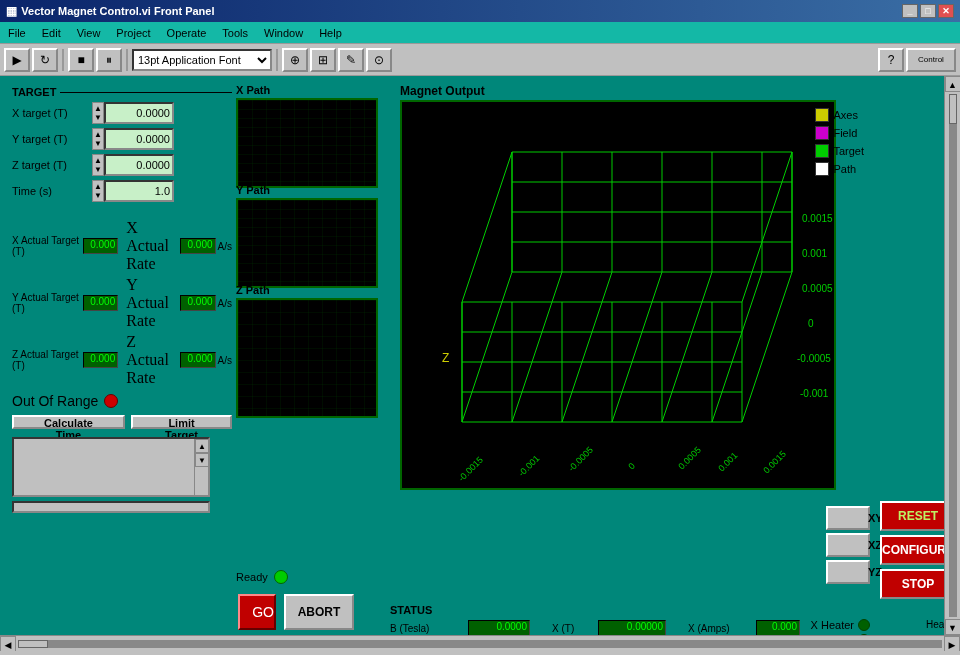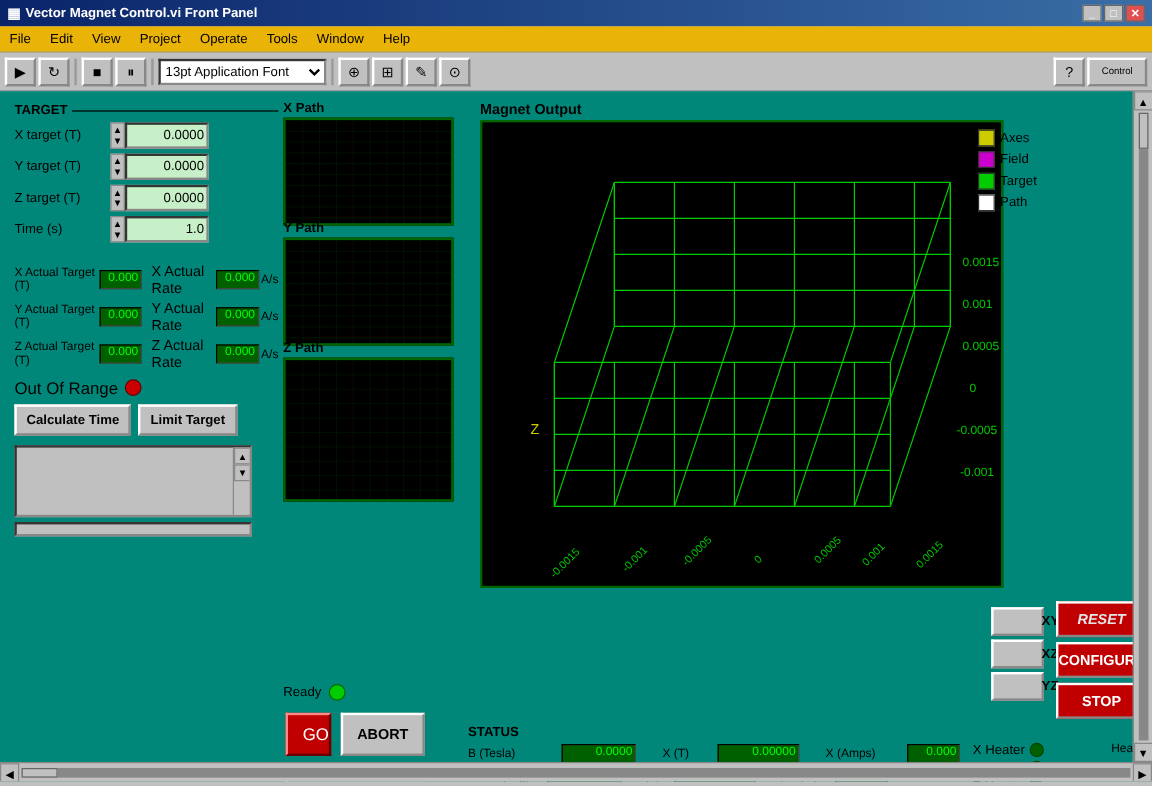--- a/index.html
+++ b/index.html
@@ -24,21 +24,21 @@
       background: #c0c0c0;
       border: 1px solid #666;
       font-size: 9px;
       display: flex; align-items: center; justify-content: center;
       cursor: pointer;
     }
     .title-btn.close { background: #e05050; color: white; }
 
     
     .menu-bar {
-      background: #eab308;
+      background: #14b8a6;
       height: 22px;
       display: flex;
       align-items: center;
       border-bottom: 1px solid #999;
       font-size: 11px;
     }
     .menu-item {
       padding: 2px 8px;
       cursor: pointer;
     }
@@ -141,47 +141,47 @@
     }
     .actual-label { width: 105px; font-size: 10px; }
     .actual-val {
       width: 50px; height: 16px;
       background: #006000;
       color: #00ff00;
       font-size: 10px; text-align: right;
       padding-right: 2px;
       border: 1px inset #444;
     }
-    .actual-rate-label { width: 80px; font-size: 12px; margin-left: 4px; }
+    .actual-rate-label { width: 80px; font-size: 16px; margin-left: 4px; font-family: Liberation Serif, serif; }
     .actual-rate-val {
       width: 50px; height: 16px;
       background: #006000;
       color: #00ff00;
       font-size: 10px; text-align: right;
       padding-right: 2px;
       border: 1px inset #444;
     }
     .rate-unit { font-size: 10px; margin-left: 2px; color: black; }
 
     .out-of-range {
       display: flex; align-items: center;
       font-size: 14px; color: black;
       margin: 6px 0;
     }
     .led { width: 14px; height: 14px; border-radius: 50%; background: #cc0000; margin-left: 6px; border: 1px solid #600; }
     .led.green { background: #00cc00; border-color: #006600; }
 
     .btn-row { display: flex; gap: 6px; margin-top: 6px; }
     .action-btn {
-      height: 26px;
+      height: 14px;
       background: #c0c0c0;
       border: 2px solid; border-color: #fff #888 #888 #fff;
       font-size: 11px; font-weight: bold;
       cursor: pointer;
-      padding: 0 8px;
+      padding: 0 24px;
     }
 
     .text-area-box {
       width: 198px; height: 60px;
       background: #c0c0c0;
       border: 2px inset #888;
       margin-top: 8px;
       position: relative;
       overflow: hidden;
     }
@@ -250,21 +250,21 @@
       border: 2px solid; border-color: #fff #888 #888 #fff;
       font-size: 11px; font-weight: bold;
       cursor: pointer; text-align: center; line-height: 20px; padding-left: 40px;
     }
     .ctrl-btn {
       width: 76px; height: 30px;
       font-size: 12px; font-weight: bold;
       border: 2px solid; border-color: #fff #888 #888 #fff;
       cursor: pointer; text-align: center; line-height: 26px;
     }
-    .ctrl-btn.reset { background: #c00000; color: #e5e5e5; font-style: italic; }
+    .ctrl-btn.reset { background: #c00000; color: #bef264; }
     .ctrl-btn.configure { background: #c00000; color: white; }
     .ctrl-btn.stop { background: #c00000; color: white; }
 
     
     .go-abort {
       position: absolute;
       left: 238px; top: 518px;
       display: flex; gap: 8px;
     }
     .go-btn {

